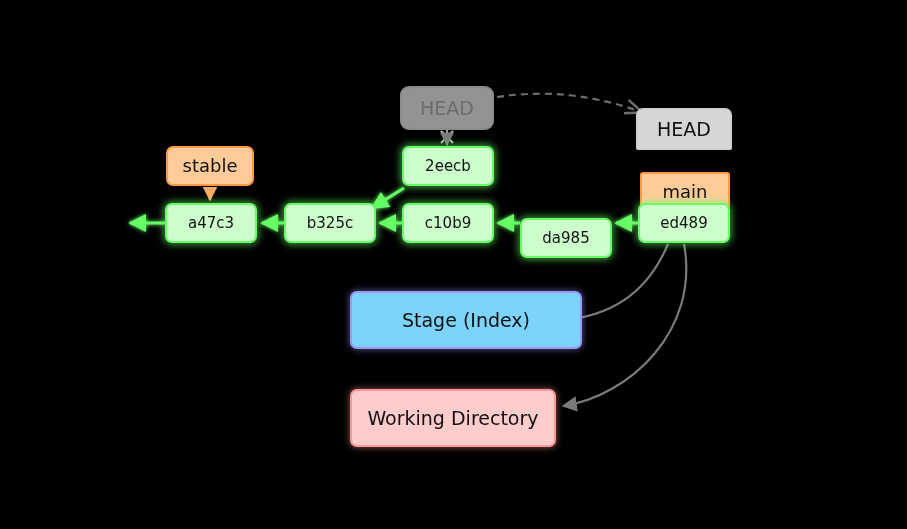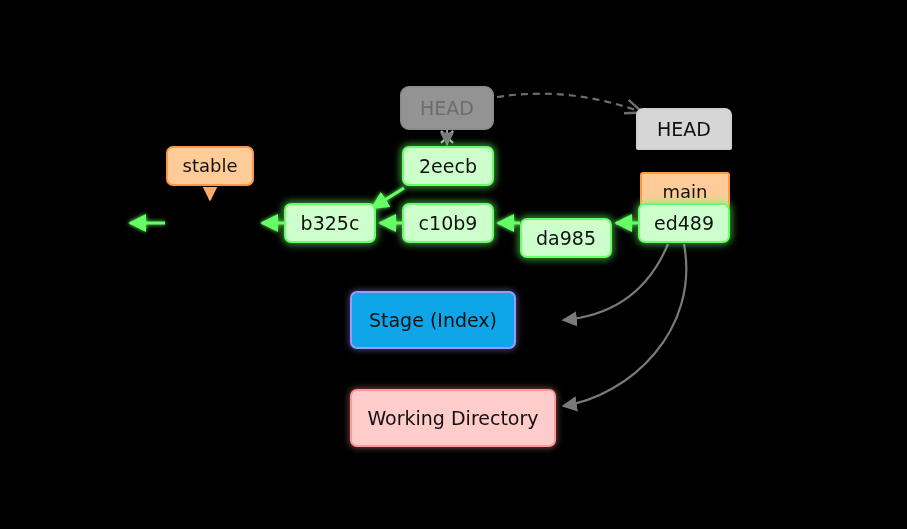--- a/index.html
+++ b/index.html
@@ -38,21 +38,21 @@
     line-height: 1;
   }
   
   .commit {
     width: 92px;
     height: 40px;
     border-radius: 7px;
     background: #ccffcc;
     border: 2px solid #66ff66;
     color: #111111;
-    font-size: 19px;
+    font-size: 15px;
     box-shadow: 0 0 7px 2px rgba(102,255,102,0.55);
   }
   
   .branch {
     border-radius: 7px;
     background: #ffcc99;
     border: 2px solid #ff9944;
     color: #111111;
     font-size: 18px;
   }
@@ -99,23 +99,23 @@
   }
   
   .area {
     border-radius: 7px;
     font-size: 19px;
     color: #111111;
   }
   .area-stage {
     left: 350px;
     top: 291px;
-    width: 166px;
+    width: 232px;
     height: 58px;
-    background: #0ea5e9;
+    background: #7dd3fc;
     border: 2px solid #9999ff;
     box-shadow: 0 0 6px 1px rgba(153,153,255,0.45);
   }
   .area-working {
     left: 350px;
     top: 377px;
     width: 206px;
     height: 58px;
     background: #ffcccc;
     border: 2px solid #ff9999;
@@ -187,20 +187,21 @@
 
   <div class="node head-ghost">HEAD</div>
 
   <div class="node commit c-2eecb">2eecb</div>
 
   <div class="node branch branch-stable">stable</div>
 
   <div class="node head-current">HEAD</div>
   <div class="node branch branch-main">main</div>
 
+  <div class="node commit c0">a47c3</div>
   <div class="node commit c1">b325c</div>
   <div class="node commit c2">c10b9</div>
   <div class="node commit c3">da985</div>
   <div class="node commit c4">ed489</div>
 
   <div class="node area area-stage">Stage (Index)</div>
   <div class="node area area-working">Working Directory</div>
 
 </div>
 

